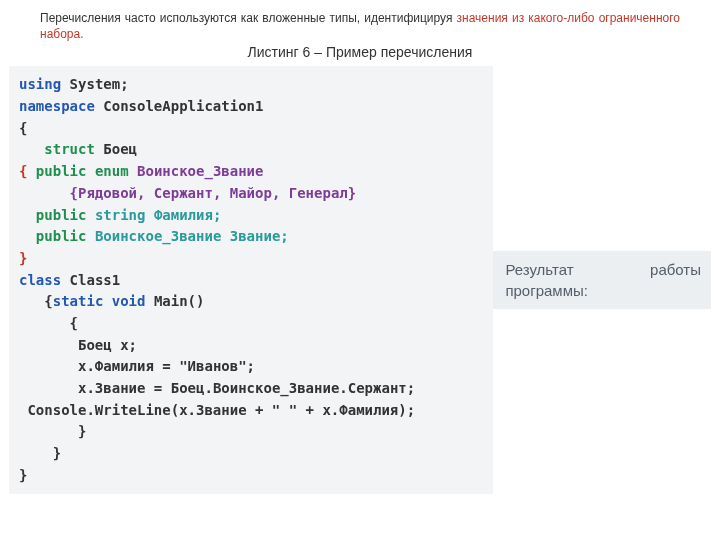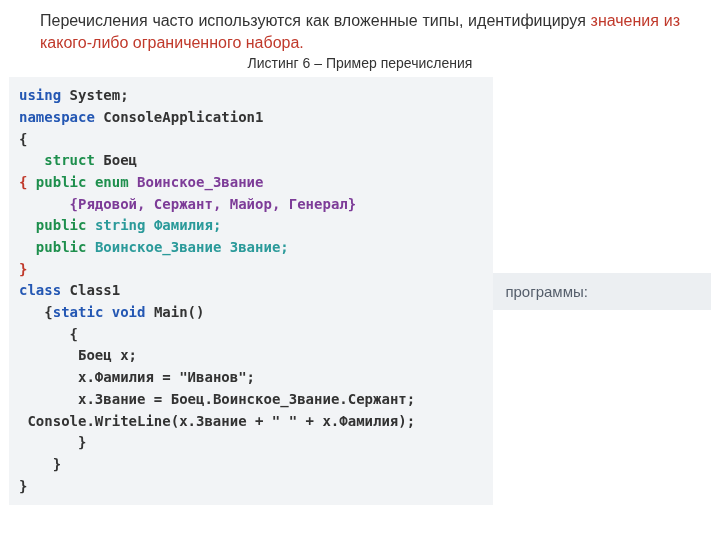--- a/index.html
+++ b/index.html
@@ -6,21 +6,21 @@
     margin: 0;
     padding: 0;
     width: 720px;
     height: 540px;
     font-family: Arial, sans-serif;
     background: #fff;
     color: #333;
   }
   .intro {
     padding: 10px 40px 0 40px;
-    font-size: 16px;
+    font-size: 12px;
     line-height: 1.35;
     text-align: justify;
   }
   .intro .highlight {
     color: #c0392b;
   }
   .listing-caption {
     text-align: center;
     font-size: 14px;
     margin-top: 2px;
@@ -102,15 +102,19 @@
        <span>Боец х;</span>
        <span>х.Фамилия = "Иванов";</span>
        <span>х.Звание = Боец.Воинское_Звание.Сержант;</span>
  <span>Console.WriteLine(x.Звание + " " + x.Фамилия);</span>
        <span class="brace">}</span>
     <span class="brace">}</span>
 <span class="brace">}</span></pre>
   </div>
   <div class="out-col">
     <div class="spacer"></div>
+    <div class="out-label-row">
+      <span>Результат</span>
+      <span>работы</span>
+    </div>
     <div>программы:</div>
   </div>
 </div>
 
 </body></html>

